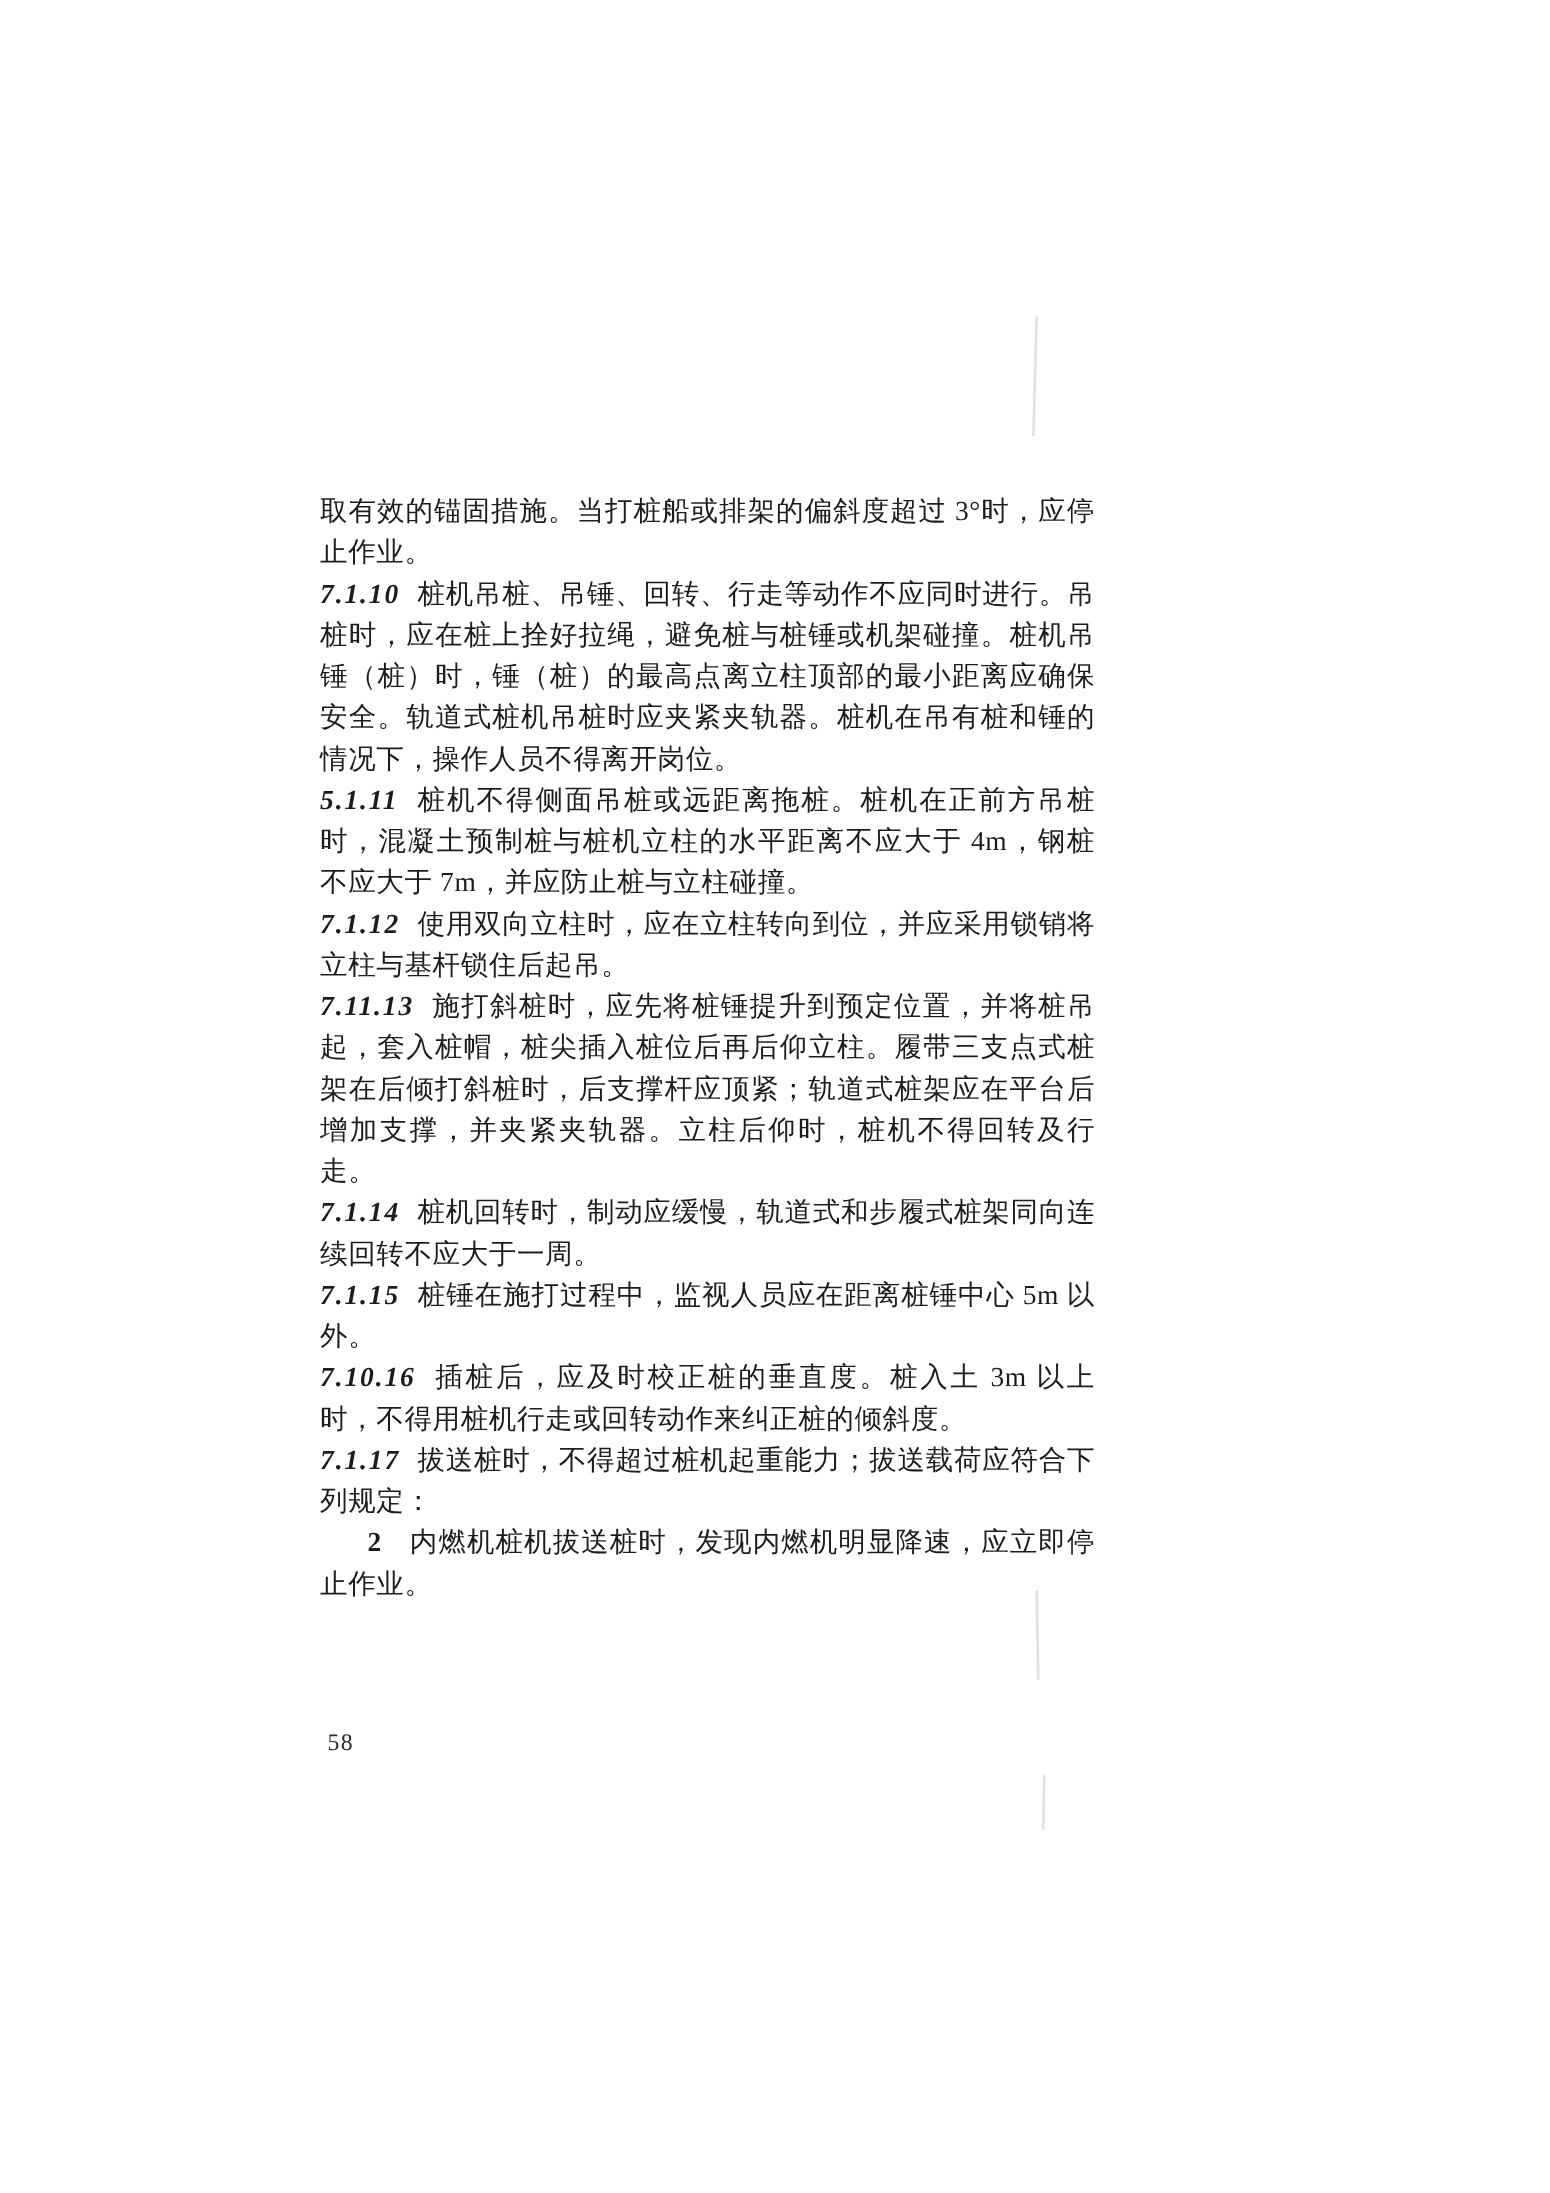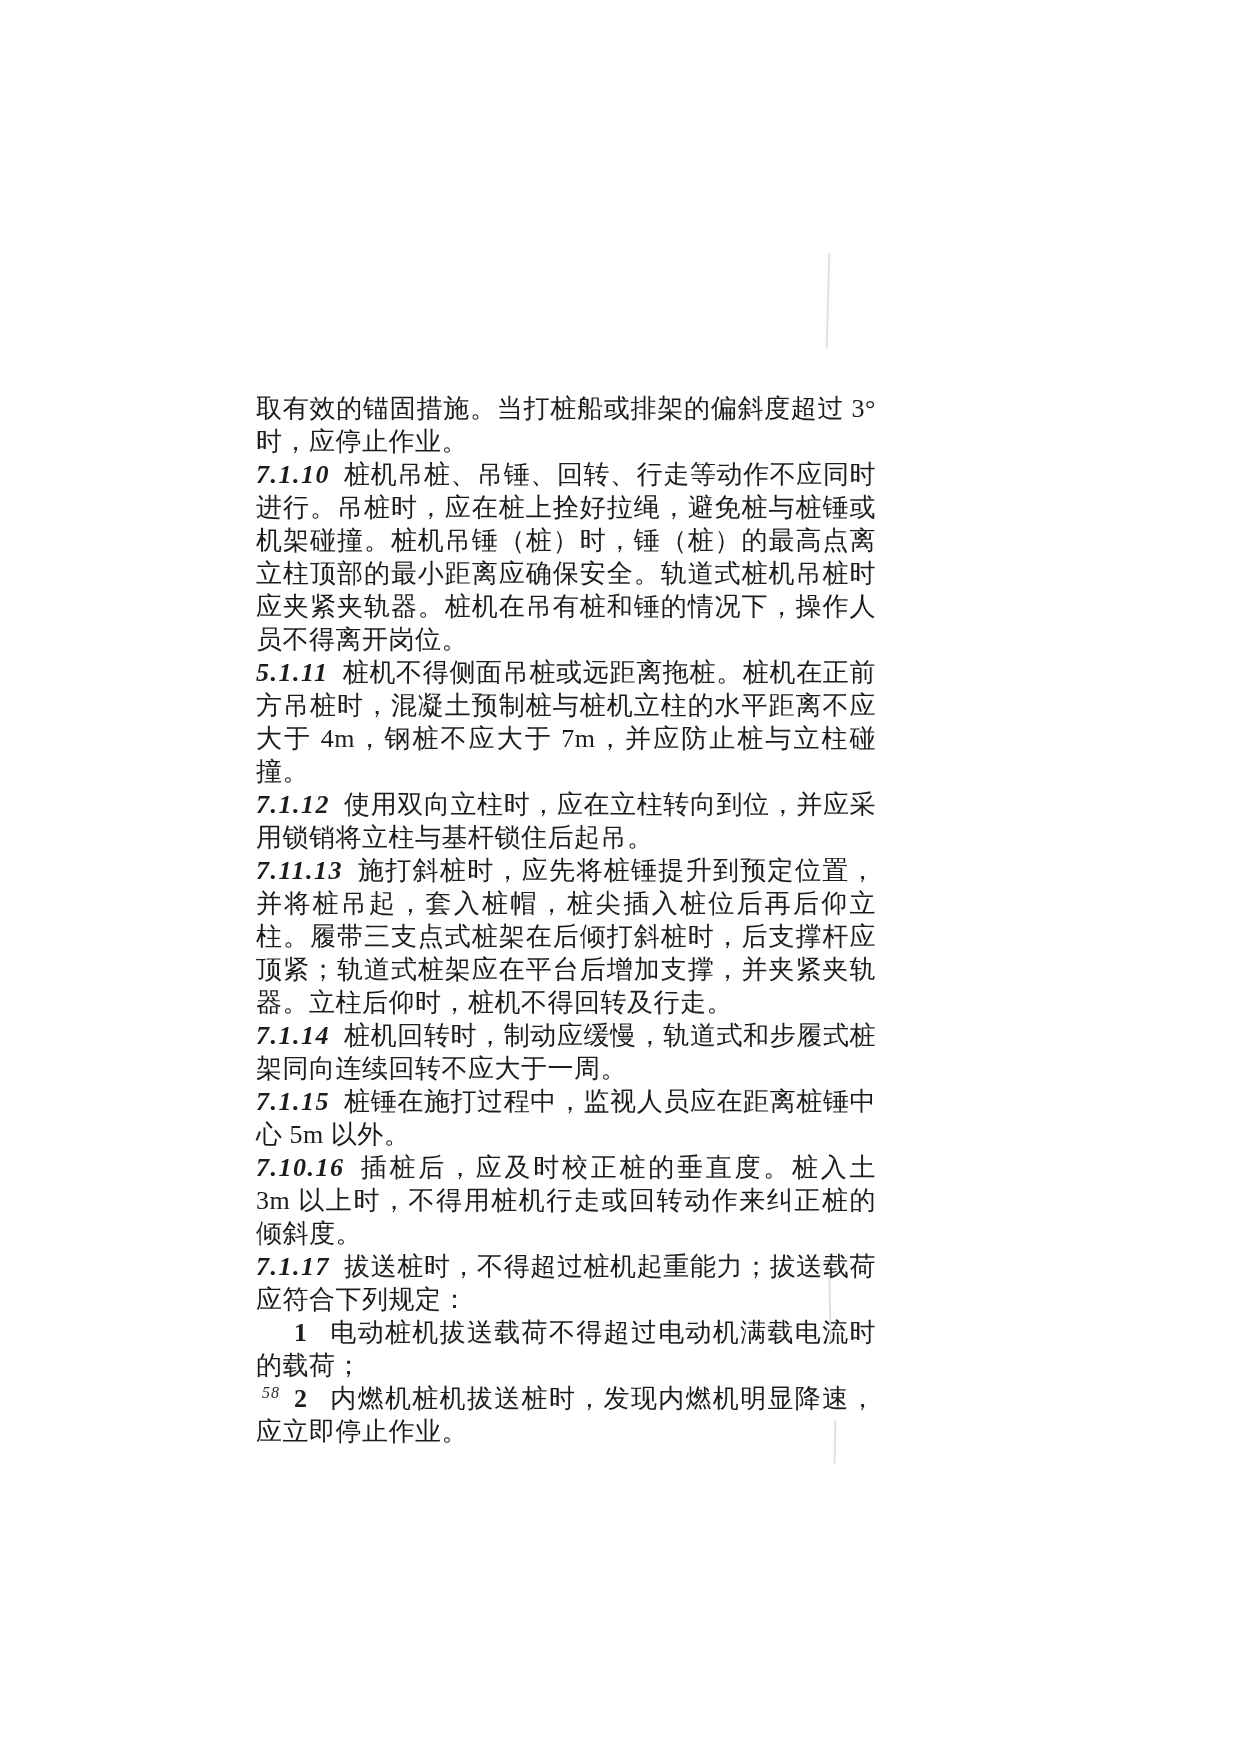--- a/index.html
+++ b/index.html
@@ -14,21 +14,21 @@
     height: 1754px;
     background: #ffffff;
     overflow: hidden;
     color: #1c1c1c;
   }
   .text-block {
     position: absolute;
     left: 256px;
     top: 392px;
     width: 620px;
-    font-size: 26px;
+    font-size: 22px;
     line-height: 33px;
     text-align: justify;
     letter-spacing: 0.5px;
   }
   .para {
     margin: 0;
     padding: 0;
   }
   .cnum {
     font-weight: bold;
@@ -41,22 +41,21 @@
     text-indent: 38px;
   }
   .inum {
     font-weight: bold;
     margin-right: 22px;
   }
   .page-number {
     position: absolute;
     left: 262px;
     top: 1384px;
-    font-size: 16px;
-    font-style: italic;
+    font-size: 19px;
     color: #2a2a2a;
     letter-spacing: 1px;
   }
   .scan-artifact {
     position: absolute;
     width: 2px;
     background: #c9c9c9;
     opacity: 0.55;
     border-radius: 1px;
   }
@@ -82,21 +81,20 @@
     <p class="para"><span class="cnum">7.11.13</span><span>施打斜桩时，应先将桩锤提升到预定位置，并将桩吊起，套入桩帽，桩尖插入桩位后再后仰立柱。履带三支点式桩架在后倾打斜桩时，后支撑杆应顶紧；轨道式桩架应在平台后增加支撑，并夹紧夹轨器。立柱后仰时，桩机不得回转及行走。</span></p>
 
     <p class="para"><span class="cnum">7.1.14</span><span>桩机回转时，制动应缓慢，轨道式和步履式桩架同向连续回转不应大于一周。</span></p>
 
     <p class="para"><span class="cnum">7.1.15</span><span>桩锤在施打过程中，监视人员应在距离桩锤中心 5m 以外。</span></p>
 
     <p class="para"><span class="cnum">7.10.16</span><span>插桩后，应及时校正桩的垂直度。桩入土 3m 以上时，不得用桩机行走或回转动作来纠正桩的倾斜度。</span></p>
 
     <p class="para"><span class="cnum">7.1.17</span><span>拔送桩时，不得超过桩机起重能力；拔送载荷应符合下列规定：</span></p>
 
-    <p class="para item"><span class="inum">1</span><span>电动桩机拔送载荷不得超过电动机满载电流时的载荷；</span></p>
 
     <p class="para item"><span class="inum">2</span><span>内燃机桩机拔送桩时，发现内燃机明显降速，应立即停止作业。</span></p>
 
 
   </div>
 
   <div class="page-number">58</div>
 
   <div class="scan-artifact artifact-1"></div>
   <div class="scan-artifact artifact-2"></div>

